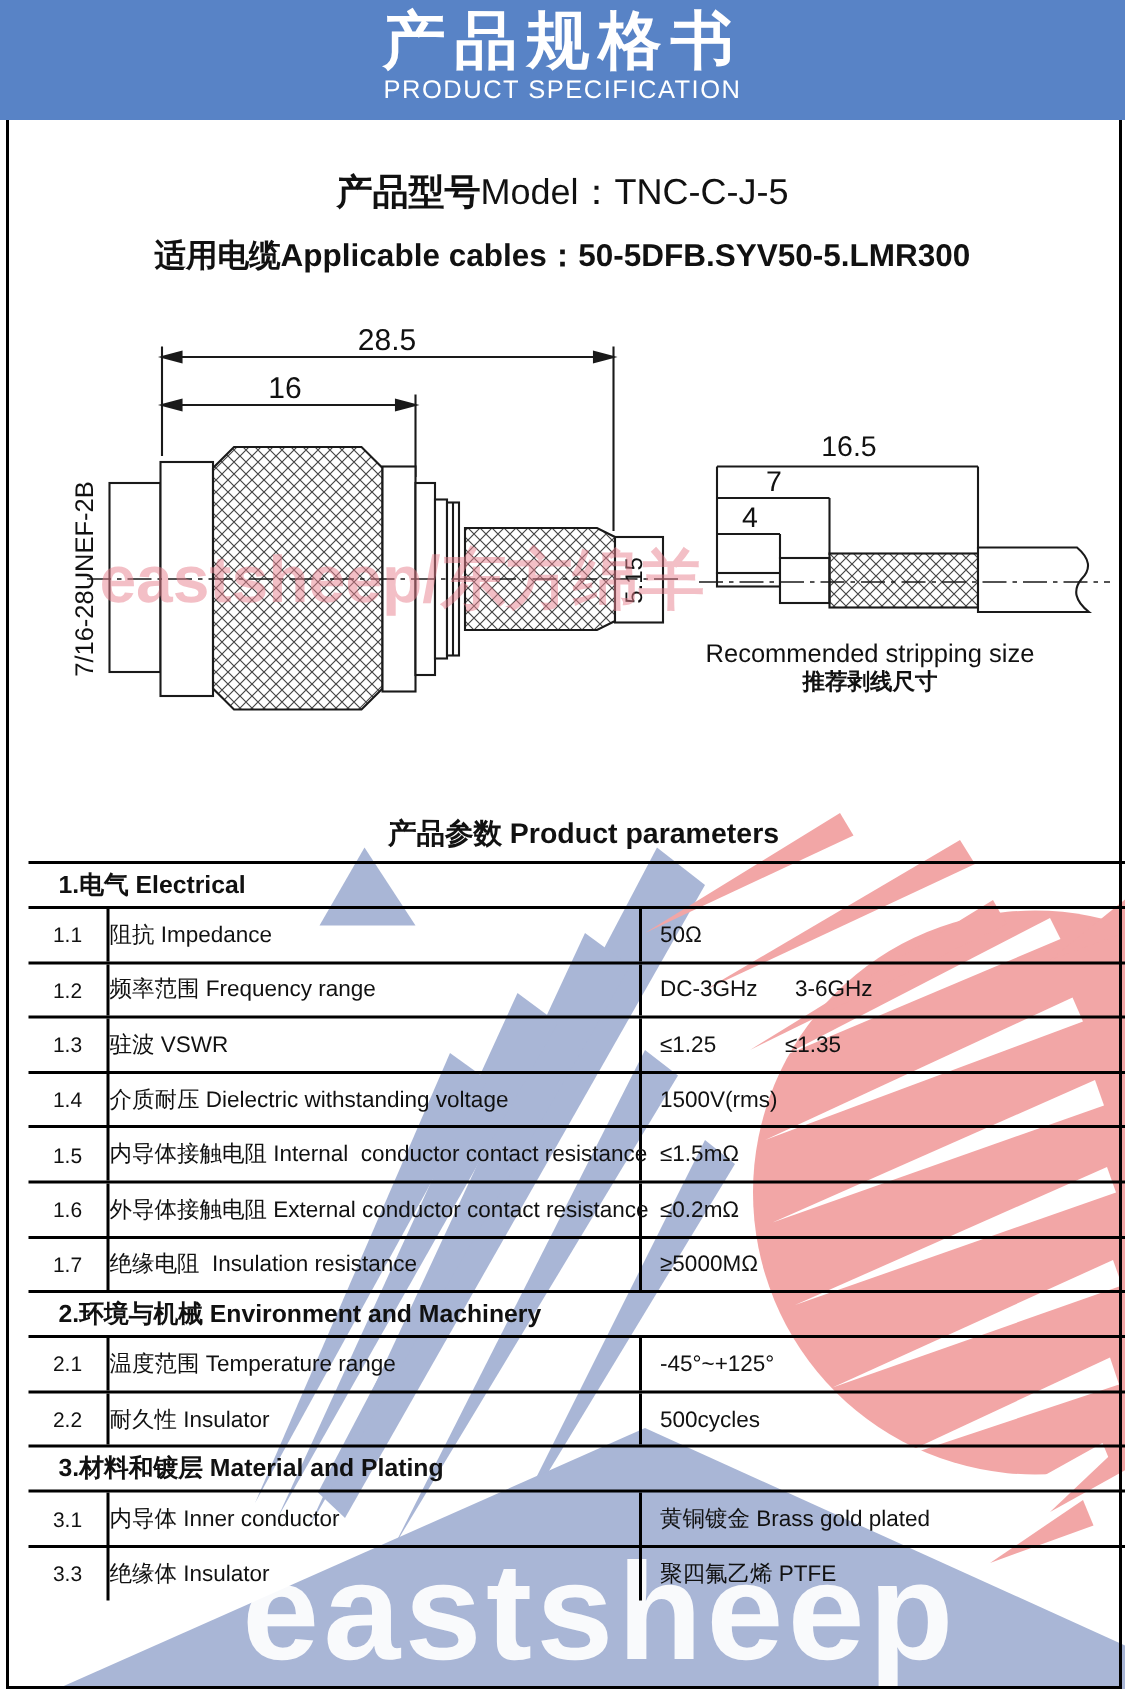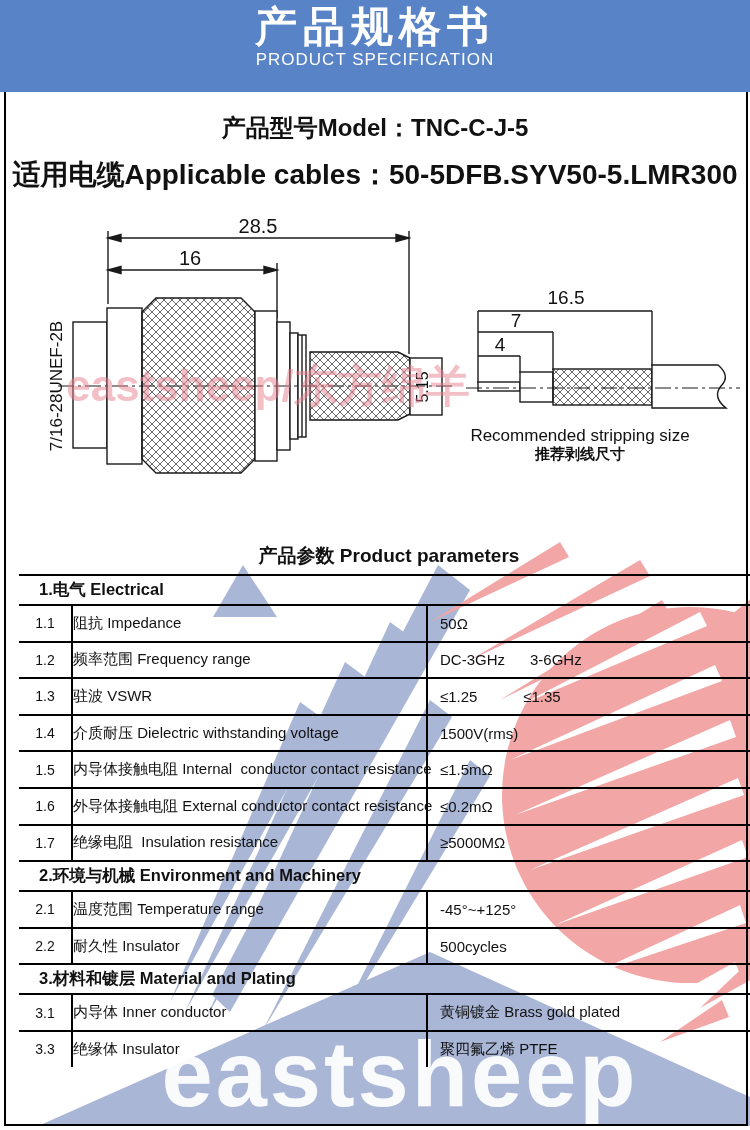--- a/index.html
+++ b/index.html
@@ -1,31 +1,31 @@
 <!DOCTYPE html>
 <html><head>
 <meta charset="utf-8">
 <style>
   html,body{margin:0;padding:0;}
   body{width:750px;height:1130px;background:#ffffff;font-family:"Liberation Sans","DejaVu Sans",sans-serif;color:#111;}
   .page{position:relative;width:750px;height:1130px;overflow:hidden;background:#fff;}
 
   
-  .banner{position:absolute;left:0;top:0;width:750px;height:92px;background:#5883c6;text-align:center;z-index:20;}
+  .banner{position:absolute;left:0;top:0;width:750px;height:80px;background:#5883c6;text-align:center;z-index:20;}
   .banner .zh{display:block;margin-top:4px;font-size:42px;font-weight:bold;color:#fff;letter-spacing:6px;line-height:46px;}
   .banner .en{display:block;font-size:17px;color:#fff;letter-spacing:1px;line-height:20px;}
 
   
   .frame{position:absolute;left:4px;top:80px;width:740px;height:1044px;border-left:2px solid #000;border-right:2px solid #000;border-bottom:2px solid #000;z-index:10;}
 
   
   .modelline{position:absolute;left:0;top:112px;width:750px;text-align:center;font-size:24px;z-index:12;}
   .modelline .zhserif{font-family:"Liberation Serif","DejaVu Serif",serif;font-weight:600;}
-  .modelline .b{font-weight:bold;}
-  .cableline{position:absolute;left:0;top:156px;width:750px;text-align:center;font-size:28px;font-weight:bold;z-index:12;}
+  .modelline .b{font-weight:normal;}
+  .cableline{position:absolute;left:0;top:156px;width:750px;text-align:center;font-size:21px;font-weight:bold;z-index:12;}
   .cableline .zhserif{font-family:"Liberation Serif","DejaVu Serif",serif;}
 
   
   .wm{position:absolute;left:0;top:0;width:750px;height:1130px;z-index:1;}
 
   
   .drawing{position:absolute;left:0;top:0;width:750px;height:530px;z-index:12;}
 
   
   .note{position:absolute;left:0px;top:412px;width:740px;height:41px;border-top:2px solid #000;border-bottom:2px solid #000;display:flex;align-items:center;padding-left:14px;box-sizing:border-box;font-size:16px;background:transparent;}

